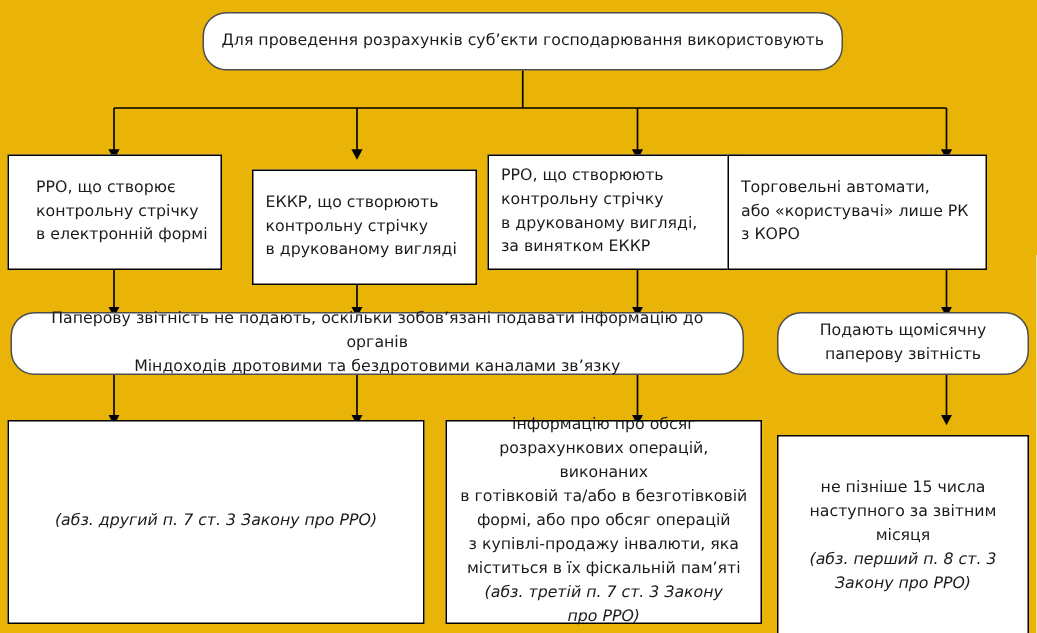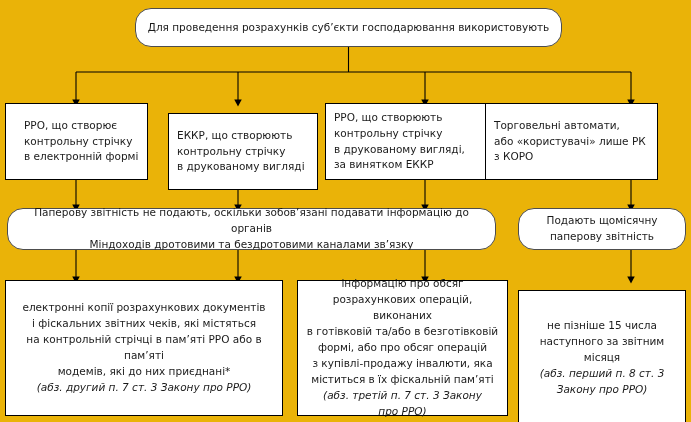--- a/index.html
+++ b/index.html
@@ -116,24 +116,20 @@
     <span class="txt">Паперову звітність не подають, оскільки зобов’язані подавати інформацію до органів
 Міндоходів дротовими та бездротовими каналами зв’язку</span>
   </div>
 
   <div class="node round t-center" style="left:518px;top:208px;width:168px;height:42px;">
     <span class="txt">Подають щомісячну
 паперову звітність</span>
   </div>
 
   <div class="node rect t-center" style="left:5px;top:280px;width:278px;height:136px;flex-direction:column;">
-    <span class="txt">електронні копії розрахункових документів
-і фіскальних звітних чеків, які містяться
-на контрольній стрічці в пам’яті РРО або в пам’яті
-модемів, які до них приєднані*</span>
     <span class="txt italic">(абз. другий п. 7 ст. 3 Закону про РРО)</span>
   </div>
 
   <div class="node rect t-center" style="left:297px;top:280px;width:211px;height:136px;flex-direction:column;">
     <span class="txt">інформацію про обсяг
 розрахункових операцій, виконаних
 в готівковій та/або в безготівковій
 формі, або про обсяг операцій
 з купівлі-продажу інвалюти, яка
 міститься в їх фіскальній пам’яті</span>

